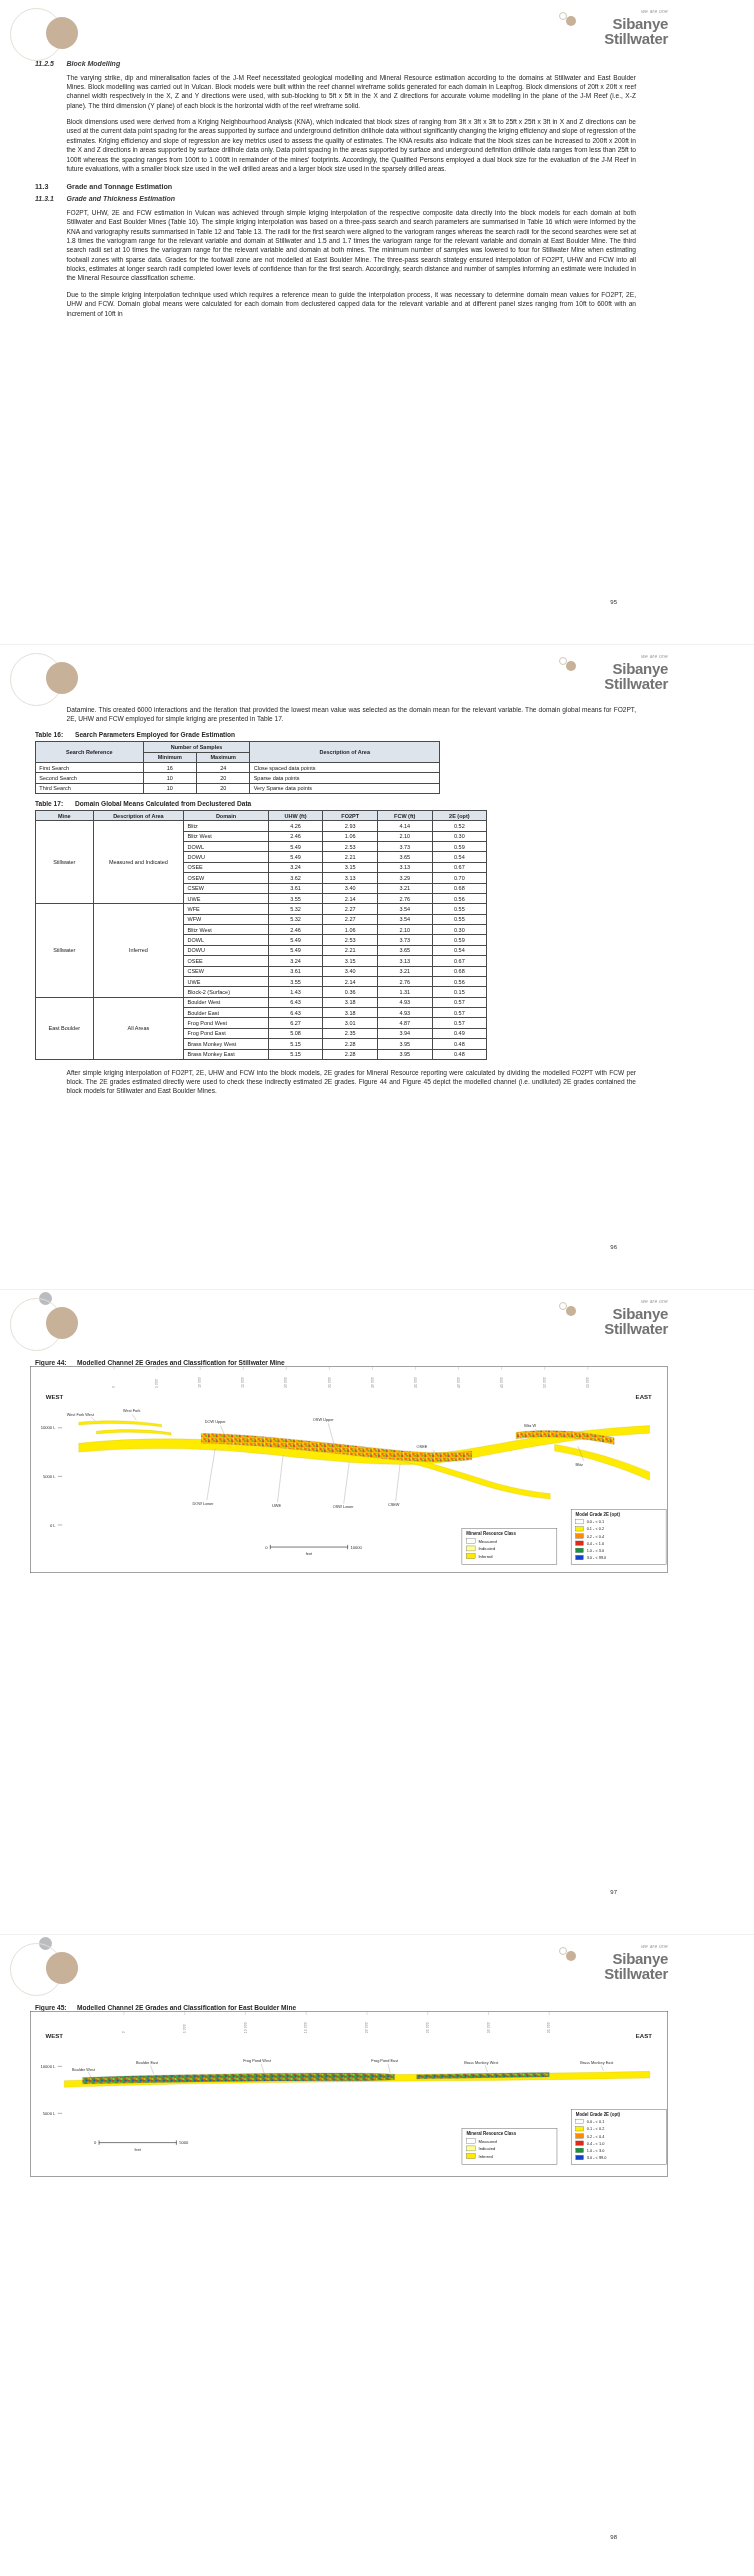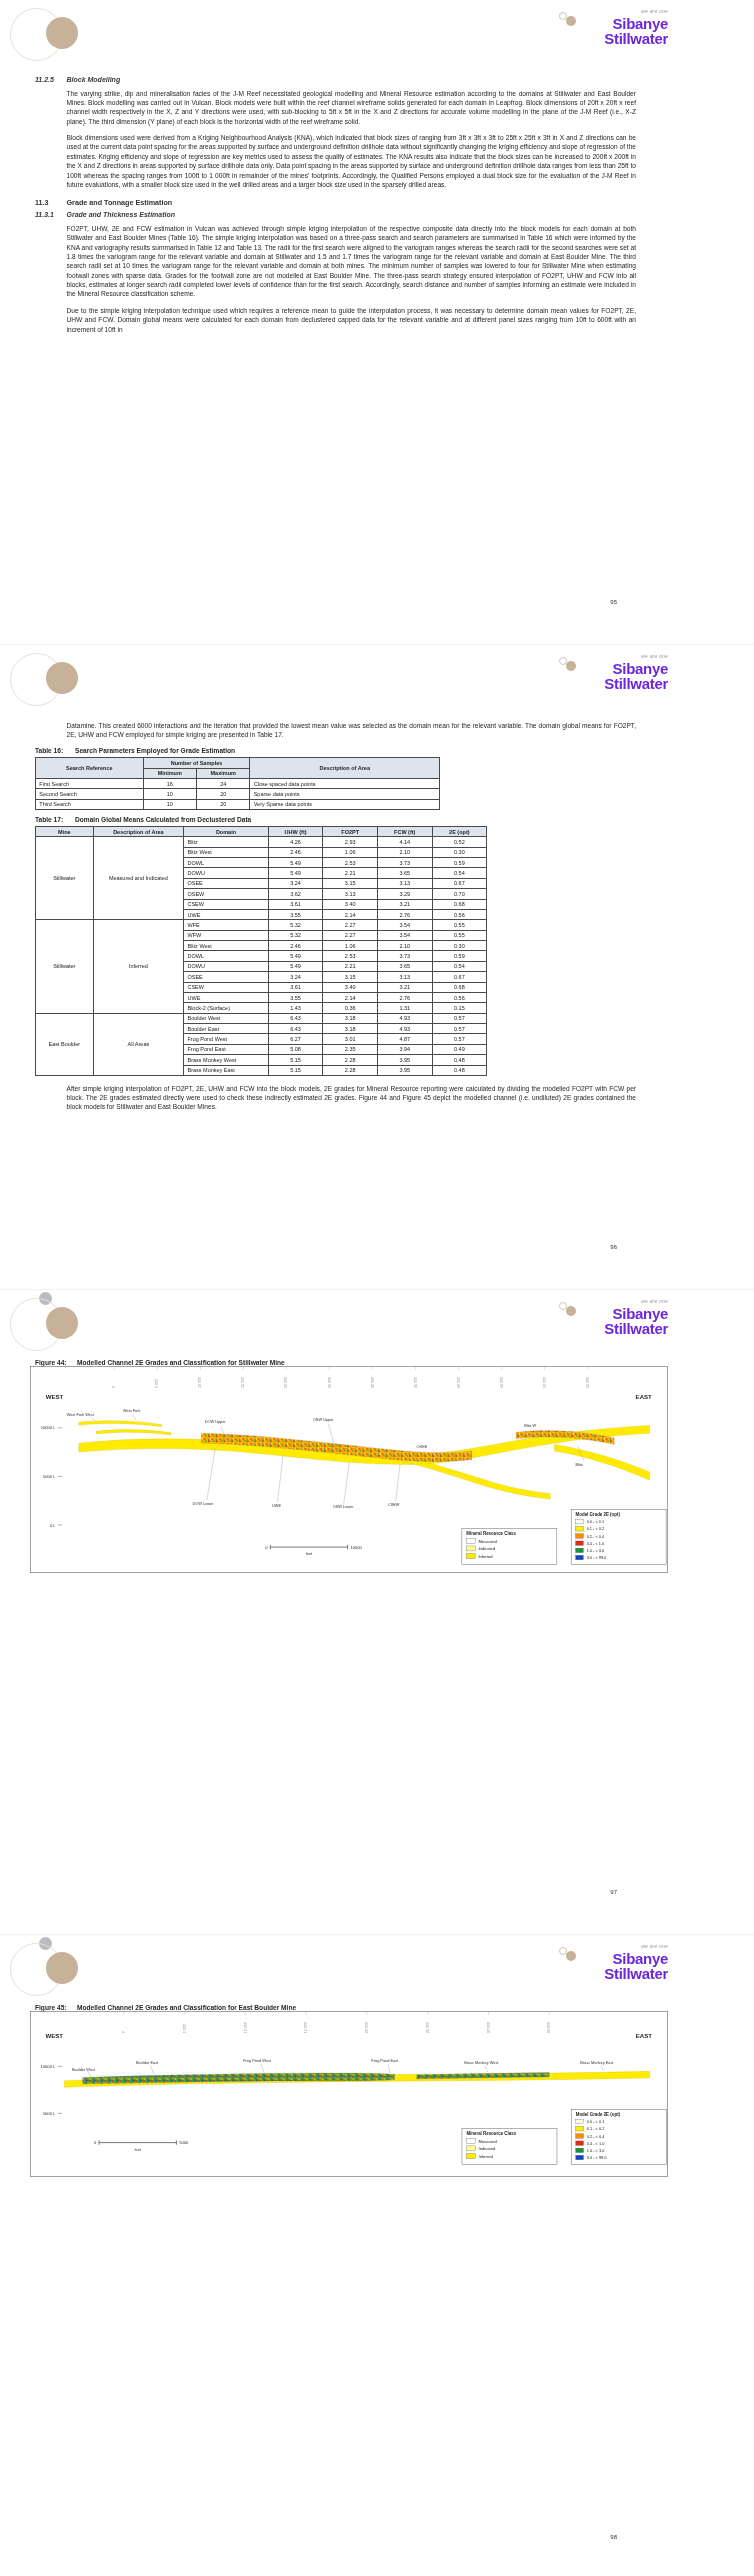--- a/index.html
+++ b/index.html
@@ -7,25 +7,25 @@
   .page { position:relative; width:755px; height:644px; background:#fff; overflow:hidden; border-bottom:0.6px solid #f1f1f1; }
 
   
   .decor-ring { position:absolute; left:10px; top:7.7px; width:51px; height:51px; border:1.1px solid #e4dfd6; border-radius:50%; }
   .decor-tan  { position:absolute; left:46px; top:16.6px; width:32px; height:32px; background:#c7b299; border-radius:50%; }
   .decor-dot  { position:absolute; left:39px; top:2.2px;  width:13.3px; height:13.3px; background:#b9bdc1; border-radius:50%; }
 
   
   .logo { position:absolute; top:8.8px; right:87px; width:116px; text-align:right; line-height:1.02; }
   .logo .tagline { display:block; font-size:5px; font-style:italic; color:#9a9a9a; margin-bottom:1.7px; letter-spacing:0.2px; }
-  .logo .brand { display:block; font-weight:bold; font-size:15px; color:#6d28d9; letter-spacing:-0.3px; }
+  .logo .brand { display:block; font-weight:bold; font-size:15px; color:#737373; letter-spacing:-0.3px; }
   .logo-mark-tan  { position:absolute; left:14.4px; top:7.7px; width:10px; height:10px; background:#c7b299; border-radius:50%; }
   .logo-mark-ring { position:absolute; left:6.6px; top:3.3px; width:6px; height:6px; border:0.8px solid #cfc6b8; border-radius:50%; }
 
-  .content { position:absolute; left:35px; right:119px; top:76px; }
+  .content { position:absolute; left:35px; right:119px; top:60px; }
   .para { margin:0 0 7.2px 31.5px; font-size:6.6px; line-height:1.42; text-align:justify; color:#262626; }
   .h-num { display:inline-block; width:31.5px; }
   .hsec  { font-size:7.2px;   font-weight:bold; margin:8.8px 0 4.4px 0; color:#333; }
   .hsub  { font-size:7px; font-weight:bold; font-style:italic; margin:0 0 5.5px 0; color:#3a3a3a; }
 
   .pagenum { position:absolute; right:138px; bottom:39px; font-size:6px; color:#333; }
 
   
   .tcap { margin:5.5px 0 3.3px 0; font-size:6.6px; font-weight:bold; color:#262626; }
   .tcap-label { display:inline-block; width:40px; }

